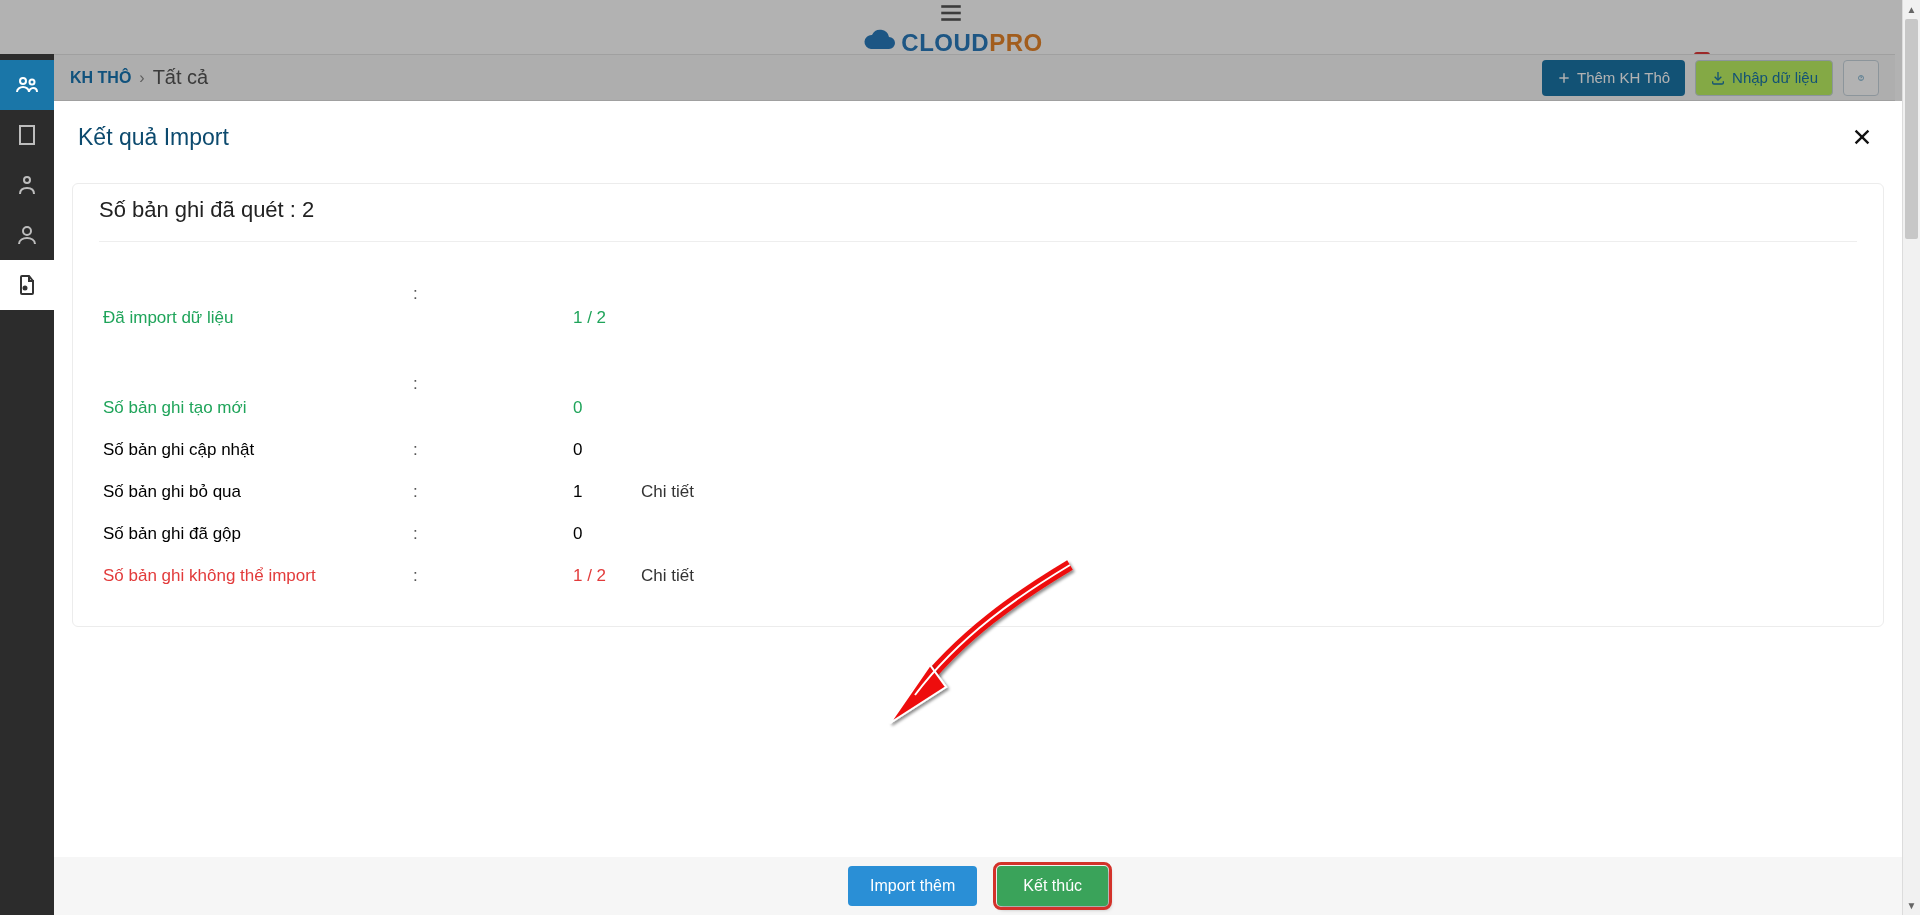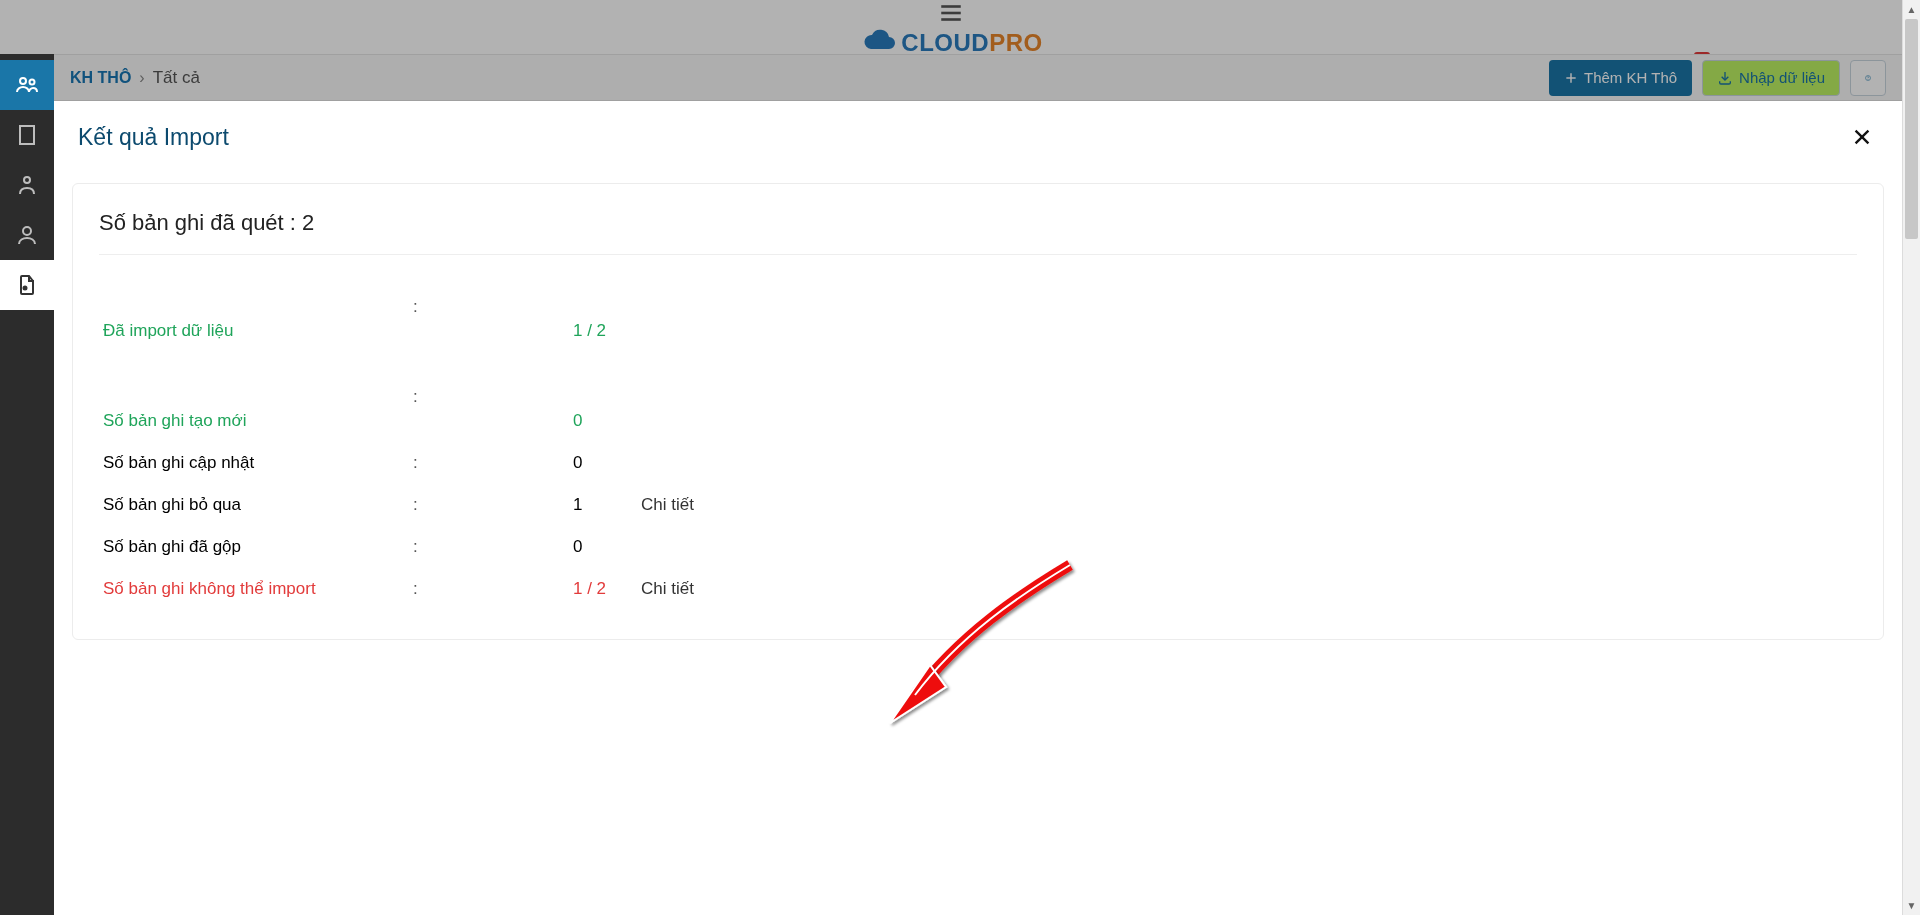--- a/index.html
+++ b/index.html
@@ -28,45 +28,45 @@
   .search-wrap svg { width:16px; height:16px; margin-right:10px; flex:none; }
   .search-wrap input { border:none; outline:none; flex:1; font-size:15px; color:#555; background:transparent; }
   .search-wrap .chev { margin-left:auto; font-size:12px; color:#999; }
 
   .header-icons { margin-left:auto; display:flex; align-items:center; gap:22px; padding-right:18px; color:#555; }
   .header-icons .hicon { position:relative; width:24px; height:24px; display:flex; align-items:center; justify-content:center; }
   .header-icons svg { width:22px; height:22px; }
   .badge { position:absolute; top:-8px; right:-10px; background:#e03b3b; color:#fff; font-size:10px; padding:1px 5px; border-radius:3px; font-weight:600; }
 
   
-  .sub-header { position:absolute; left:54px; top:54px; right:18px; height:47px; background:#f9f9f9; border-top:1px solid #e6e6e6; border-bottom:1px solid #e6e6e6; display:flex; align-items:center; padding:0 16px; }
+  .sub-header { position:absolute; left:54px; top:54px; right:25px; height:47px; background:#f9f9f9; border-top:1px solid #e6e6e6; border-bottom:1px solid #e6e6e6; display:flex; align-items:center; padding:0 16px; }
   .breadcrumb { display:flex; align-items:center; font-size:16px; color:#1976b3; font-weight:600; }
   .breadcrumb .sep { margin:0 8px; color:#888; font-weight:400; }
-  .breadcrumb .cur { color:#555; font-weight:400; font-size:17px; }
+  .breadcrumb .cur { color:#555; font-weight:400; font-size:20px; }
   .sub-actions { margin-left:auto; display:flex; align-items:center; gap:10px; }
   .btn { height:36px; padding:0 14px; border-radius:4px; font-size:15px; display:flex; align-items:center; gap:6px; border:1px solid transparent; cursor:pointer; }
   .btn-primary { background:#1a76a8; color:#fff; }
   .btn-outline { background:#bef264; color:#1a76a8; border-color:#c9d6df; }
   .btn-iconround { width:36px; justify-content:center; background:#fff; border:1px solid #c9d6df; color:#1a76a8; border-radius:4px; }
 
   
   .sidebar { position:absolute; left:0; top:54px; width:54px; bottom:0; background:#2c2c2c; display:flex; flex-direction:column; align-items:center; padding-top:6px; z-index:6;}
   .sidebar .sitem { width:54px; height:50px; display:flex; align-items:center; justify-content:center; color:#bdbdbd; }
   .sidebar .sitem.active { background:#1a76a8; color:#fff; }
   .sidebar .sitem.white { background:#fff; color:#333; }
   .sidebar svg { width:24px; height:24px; }
 
   
   .modal { position:absolute; left:54px; top:101px; right:18px; bottom:0; background:#fff; z-index:7; }
   .modal-head { display:flex; align-items:center; padding:20px 24px 10px 24px; }
   .modal-title { font-size:23px; color:#0c4a6e; font-weight:400; }
   .modal-close { margin-left:auto; width:32px; height:32px; display:flex; align-items:center; justify-content:center; cursor:pointer; }
   .modal-close svg { width:22px; height:22px; }
 
-  .card { margin:20px 18px 0 18px; border:1px solid #ececec; border-radius:6px; padding:26px 26px 40px 26px; }
+  .card { margin:20px 18px 0 18px; border:1px solid #ececec; border-radius:6px; padding:13px 26px 40px 26px; }
   .card h2 { font-size:22px; font-weight:500; color:#222; padding-bottom:18px; border-bottom:1px solid #eee; margin-bottom:18px; }
 
   .rows { display:flex; flex-direction:column; gap:22px; font-size:17px; padding-left:4px; }
   .row { display:flex; align-items:center; }
   .row .lbl { width:310px; }
   .row .colon { width:160px; color:#555; }
   .row .val { width:60px; text-align:left; }
   .row .detail { margin-left:8px; color:#333; }
   .row.green .lbl, .row.green .val { color:#1fa45a;margin-top:48px; }
   .row.red .lbl,  .row.red .val  { color:#e23b3b; }
@@ -267,20 +267,24 @@
         </div>
         <div class="row red">
           <span class="lbl">Số bản ghi không thể import</span>
           <span class="colon">:</span>
           <span class="val">1 / 2</span>
           <span class="detail">Chi tiết</span>
         </div>
       </div>
     </div>
 
+    <div class="modal-footer">
+      <button class="btn-blue">Import thêm</button>
+      <button class="btn-green">Kết thúc</button>
+    </div>
   </div>
 
   <svg class="arrow-anno" style="left:870px; top:555px;" width="220" height="190" viewBox="0 0 220 190">
     <defs>
       <filter id="ds" x="-20%" y="-20%" width="140%" height="140%">
         <feDropShadow dx="2" dy="2" stdDeviation="1.5" flood-color="rgba(0,0,0,0.45)"></feDropShadow>
       </filter>
     </defs>
     <path d="M200 10 C 150 40, 90 80, 45 140" fill="none" stroke="#e11" stroke-width="11" filter="url(#ds)"></path>
     <polygon points="20,168 76,132 60,110" fill="#e11" stroke="#fff" stroke-width="2" filter="url(#ds)"></polygon>

